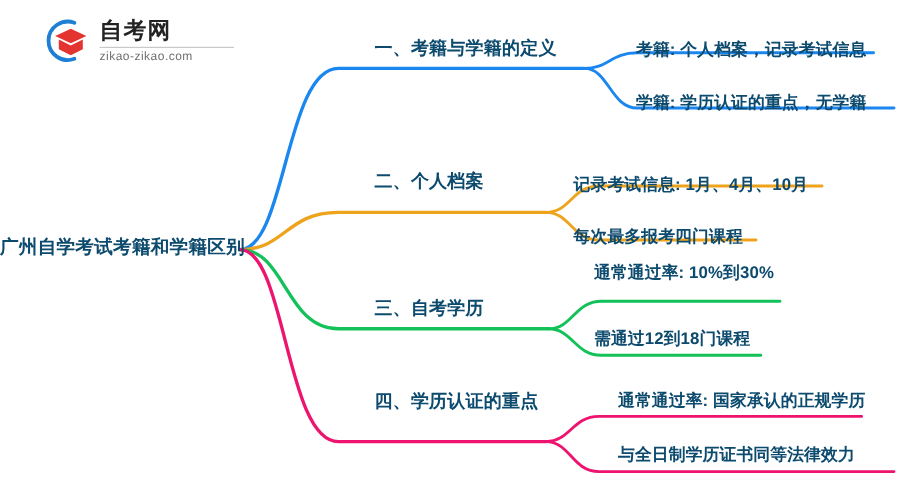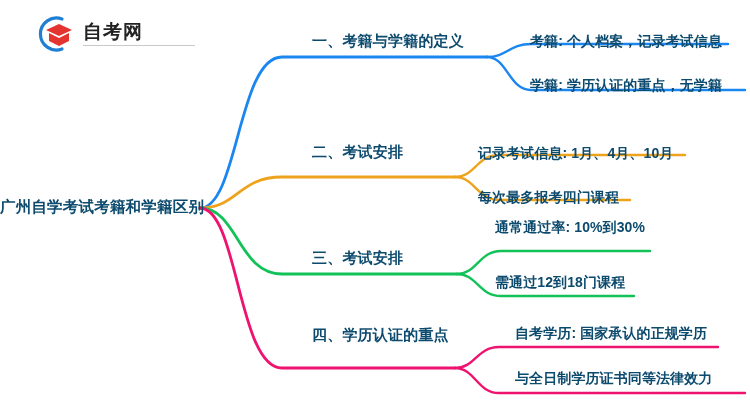--- a/index.html
+++ b/index.html
@@ -112,32 +112,33 @@
     <div class="logo-mark">
       <svg width="44" height="44" viewBox="0 0 44 44" xmlns="http://www.w3.org/2000/svg">
         <path d="M30 7 A16 16 0 1 0 30 37" fill="none" stroke="#1f7fd4" stroke-width="3.2" stroke-linecap="round"></path>
         <path d="M14 18 L27 12 L40 18 L27 24 Z" fill="#e3342f"></path>
         <path d="M17 21 L17 29 L27 34 L37 29 L37 21 L27 26 Z" fill="#e3342f"></path>
       </svg>
     </div>
     <div class="logo-text">
       <div class="logo-title">自考网</div>
       <div class="logo-rule"></div>
+      <div class="logo-sub">zikao-zikao.com</div>
     </div>
   </div>
 
   <div id="nodes">
       <div class="node root-node" style="left: 0; top: 199px;">广州自学考试考籍和学籍区别</div>
       <div class="node branch-node" style="left: 312px; top: 33px;">一、考籍与学籍的定义</div>
       <div class="node leaf-node" style="left: 530px; top: 34px; text-align: center;">考籍: 个人档案，记录考试信息</div>
       <div class="node leaf-node" style="left: 530px; top: 78px;">学籍: 学历认证的重点，无学籍</div>
-      <div class="node branch-node" style="left: 312px; top: 144px;">二、考试安排</div>
+      <div class="node branch-node" style="left: 312px; top: 144px;">二、个人档案</div>
       <div class="node leaf-node" style="left: 478px; top: 146px;">记录考试信息: 1月、4月、10月</div>
       <div class="node leaf-node" style="left: 478px; top: 190px;">每次最多报考四门课程</div>
-      <div class="node branch-node" style="left: 312px; top: 250px;">三、考试安排</div>
+      <div class="node branch-node" style="left: 312px; top: 250px;">三、自考学历</div>
       <div class="node leaf-node" style="left: 495px; top: 220px;">通常通过率: 10%到30%</div>
       <div class="node leaf-node" style="left: 495px; top: 275px;">需通过12到18门课程</div>
       <div class="node branch-node" style="left: 312px; top: 327px;">四、学历认证的重点</div>
-      <div class="node leaf-node" style="left: 515px; top: 326px;">自考学历: 国家承认的正规学历</div>
+      <div class="node leaf-node" style="left: 515px; top: 326px;">通常通过率: 国家承认的正规学历</div>
       <div class="node leaf-node" style="left: 515px; top: 371px;">与全日制学历证书同等法律效力</div>
     </div>
 
 </div>
 
 </body></html>

